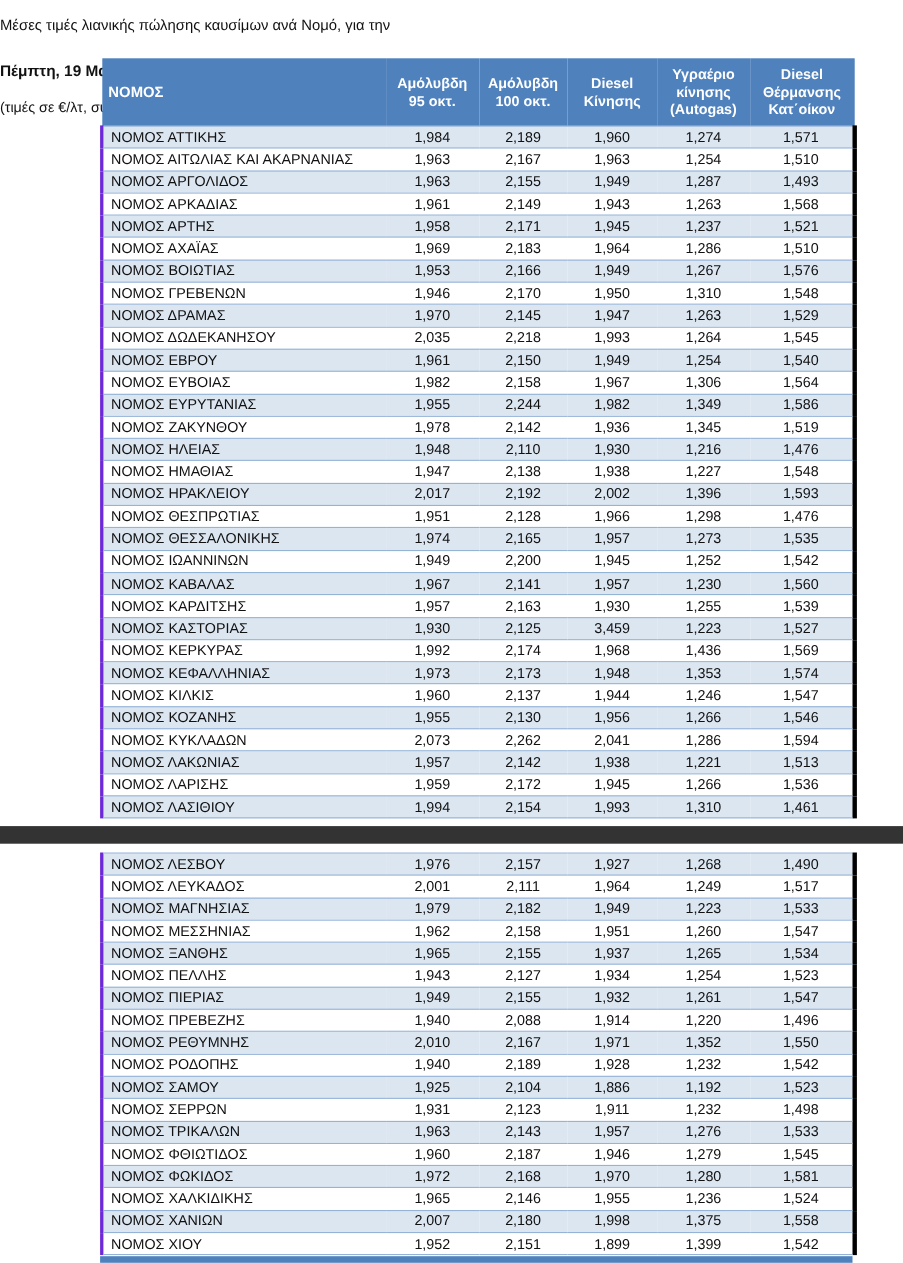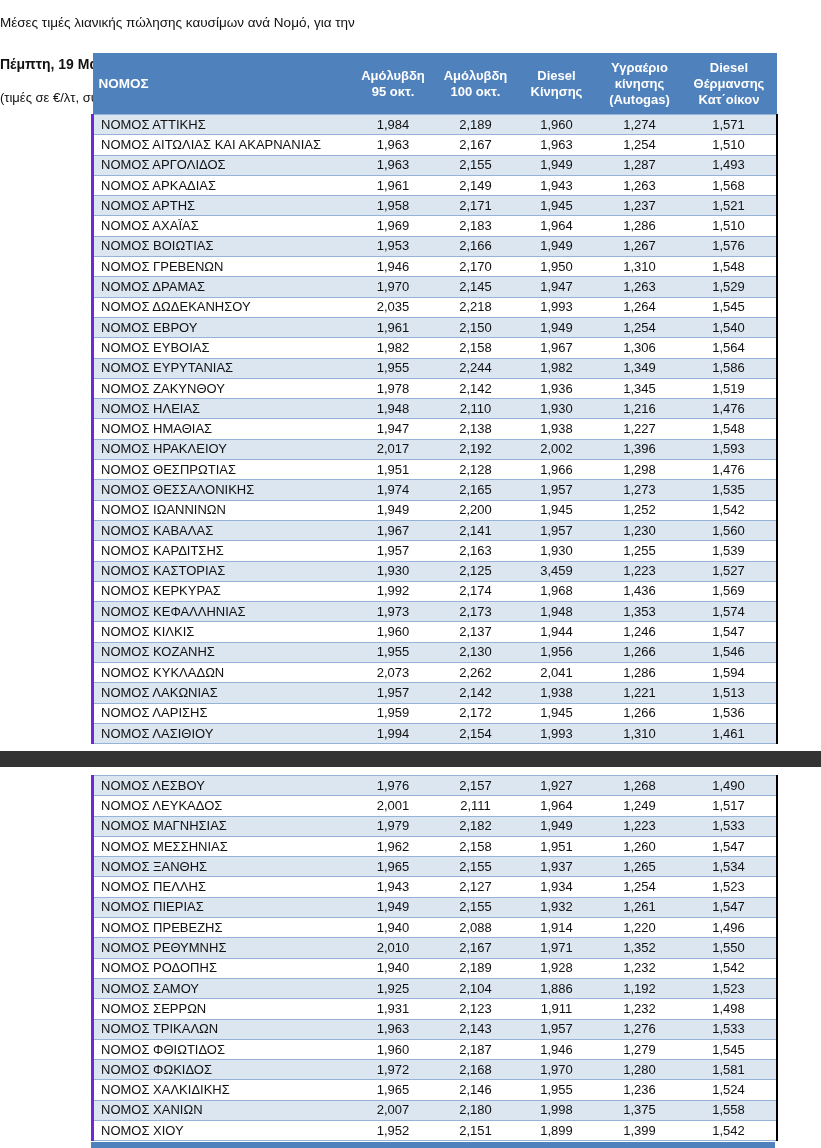--- a/index.html
+++ b/index.html
@@ -18,21 +18,21 @@
   thead th {
     background: #4f81bd; color: #fff; font-weight: bold; font-size: 13px; line-height: 16px;
     height: 61px; padding: 0 4px; text-align: center; vertical-align: middle;
   }
   thead th.nomos { text-align: left; padding-left: 6px; font-size: 13.5px; }
   tbody td {
     height: 19.3px; padding: 0; font-size: 13px; line-height: 18px;
     border-top: 1px solid #95b3d7; border-bottom: 1px solid #95b3d7; white-space: nowrap;
   }
   tbody td:first-child { padding-left: 7px; border-left: 3px solid #6d28d9; text-align: left; }
-  tbody td:last-child { border-right: 2px solid #000000; }
+  tbody td:last-child { border-right: 4px solid #000000; }
   tbody td.num { text-align: center; }
   tbody tr:nth-child(odd) td { background: #dce6f1; }
   tbody tr:nth-child(even) td { background: #ffffff; }
   #tbl1 { top: 53px; }
   #tbl2 { top: 775px; }
   .dark-band { position: absolute; left: 0; top: 751px; width: 821px; height: 16px; background: #333333; }
   .bottom-bar { position: absolute; left: 91px; top: 1142px; width: 684px; height: 6px; background: #4f81bd; }
 </style>
 </head>
 <body>

